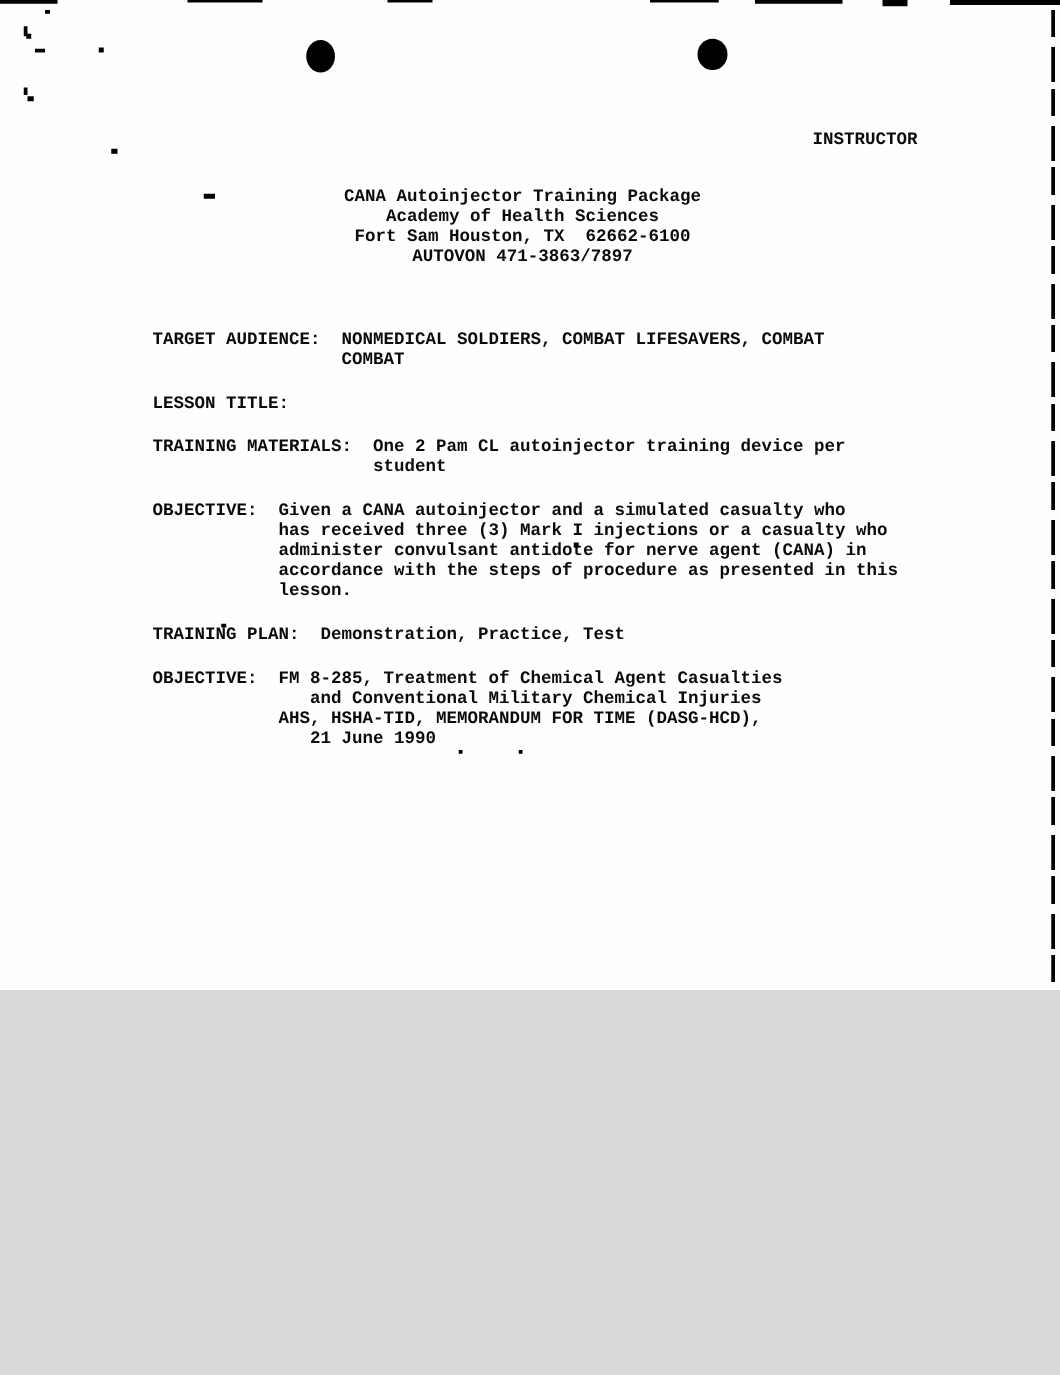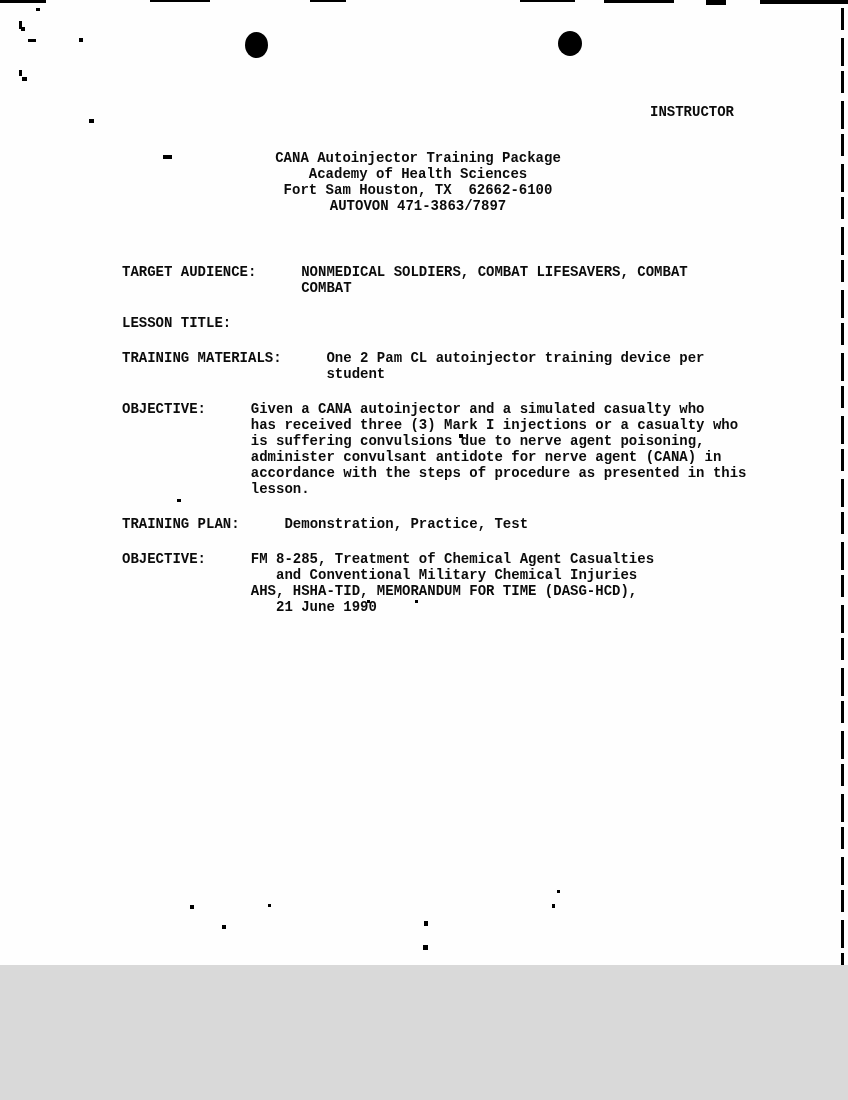--- a/index.html
+++ b/index.html
@@ -1,19 +1,19 @@
 <!DOCTYPE html>
 <html><head>
 <meta charset="utf-8">
 <style>
   html, body { margin: 0; padding: 0; background: #d9d9d9; }
   .page {
     position: relative;
     width: 848px;
-    height: 965px;
+    height: 792px;
     background: #fefefe;
     overflow: hidden;
     font-family: "Liberation Mono", "DejaVu Sans Mono", monospace;
     font-weight: bold;
     color: #0b0b0b;
     font-size: 14px;
     line-height: 16px;
   }
   .mono { white-space: pre; }
 
@@ -35,21 +35,21 @@
   }
   .letterhead .lh-line { white-space: pre; }
 
   
   .body-block {
     position: absolute;
     left: 122px;
     top: 264px;
     width: 660px;
   }
-  .field { display: flex; align-items: flex-start; margin-top: 19px; gap: 28px; }
+  .field { display: flex; align-items: flex-start; margin-top: 19px; }
   .field:first-child { margin-top: 0; }
   .flabel { white-space: pre; flex: 0 0 auto; }
   .fvalue { margin-left: 2ch; }
   .fvalue .vline { white-space: pre; }
 
   .page-number {
     position: absolute;
     left: 420px;
     top: 982px;
     white-space: pre;
@@ -127,21 +127,20 @@
         <div class="vline">One 2 Pam CL autoinjector training device per</div>
         <div class="vline">student</div>
       </div>
     </div>
 
     <div class="field">
       <span class="flabel">OBJECTIVE:</span>
       <div class="fvalue">
         <div class="vline">Given a CANA autoinjector and a simulated casualty who</div>
         <div class="vline">has received three (3) Mark I injections or a casualty who</div>
-        <div class="vline">is suffering convulsions due to nerve agent poisoning,</div>
         <div class="vline">administer convulsant antidote for nerve agent (CANA) in</div>
         <div class="vline">accordance with the steps of procedure as presented in this</div>
         <div class="vline">lesson.</div>
       </div>
     </div>
 
     <div class="field">
       <span class="flabel">TRAINING PLAN:</span>
       <div class="fvalue">
         <div class="vline">Demonstration, Practice, Test</div>

